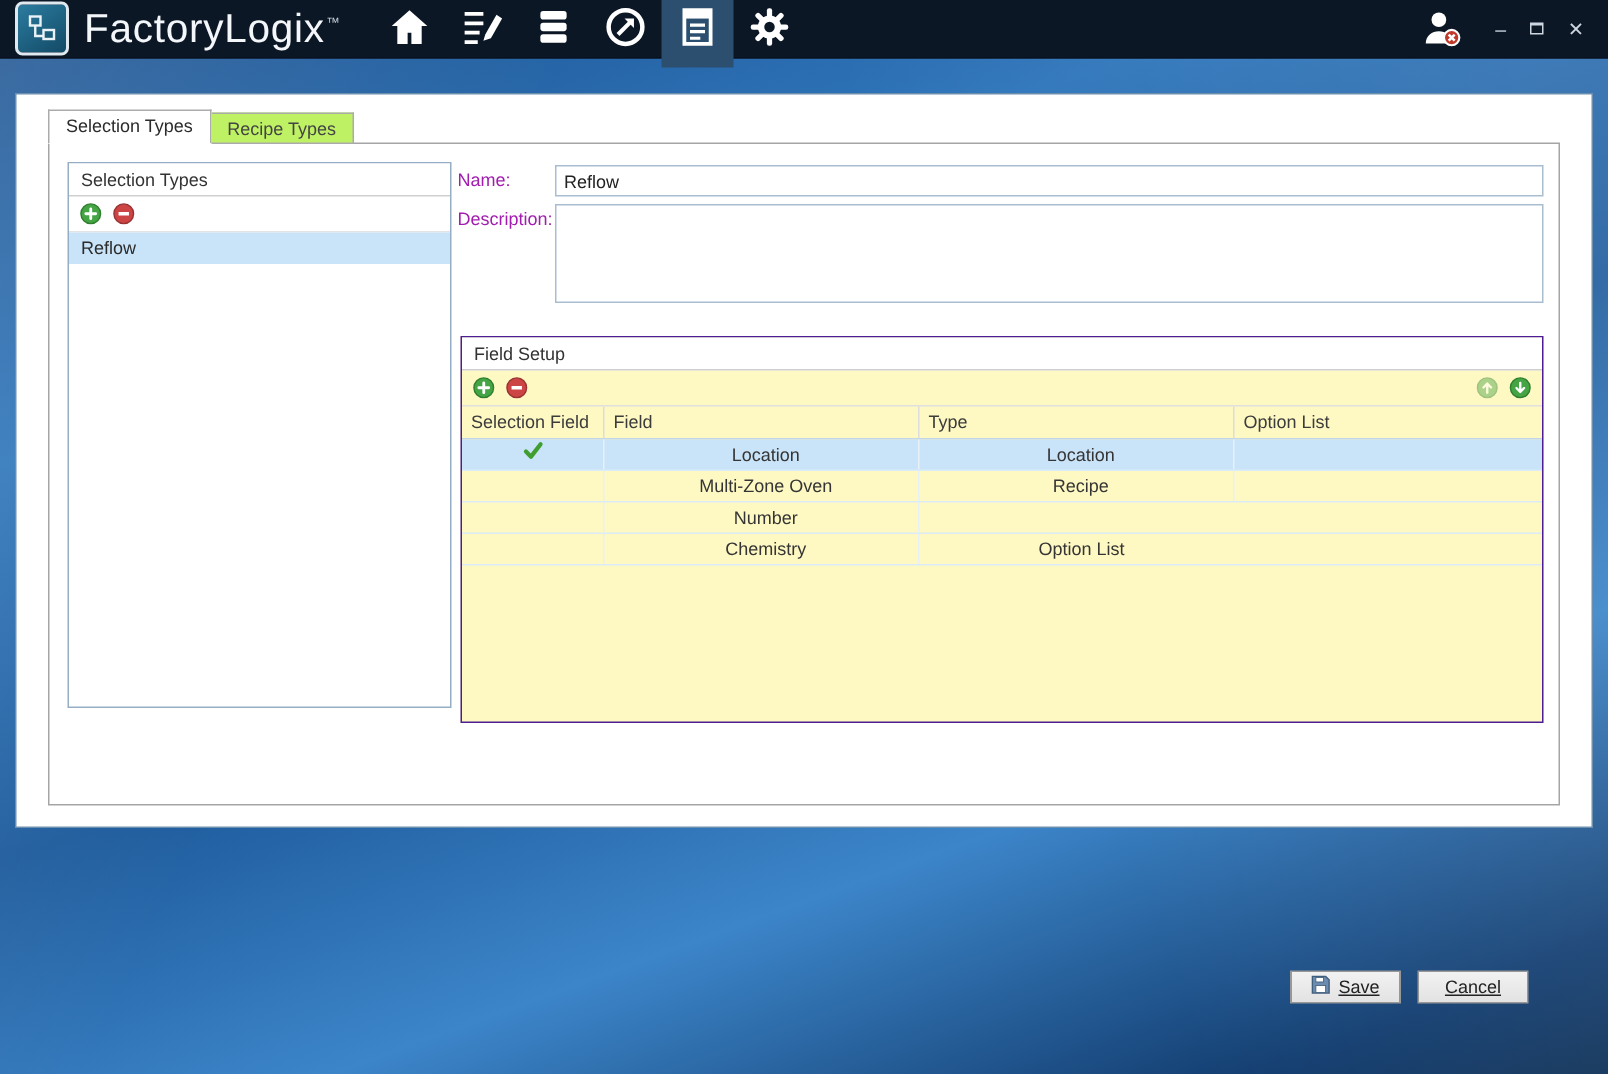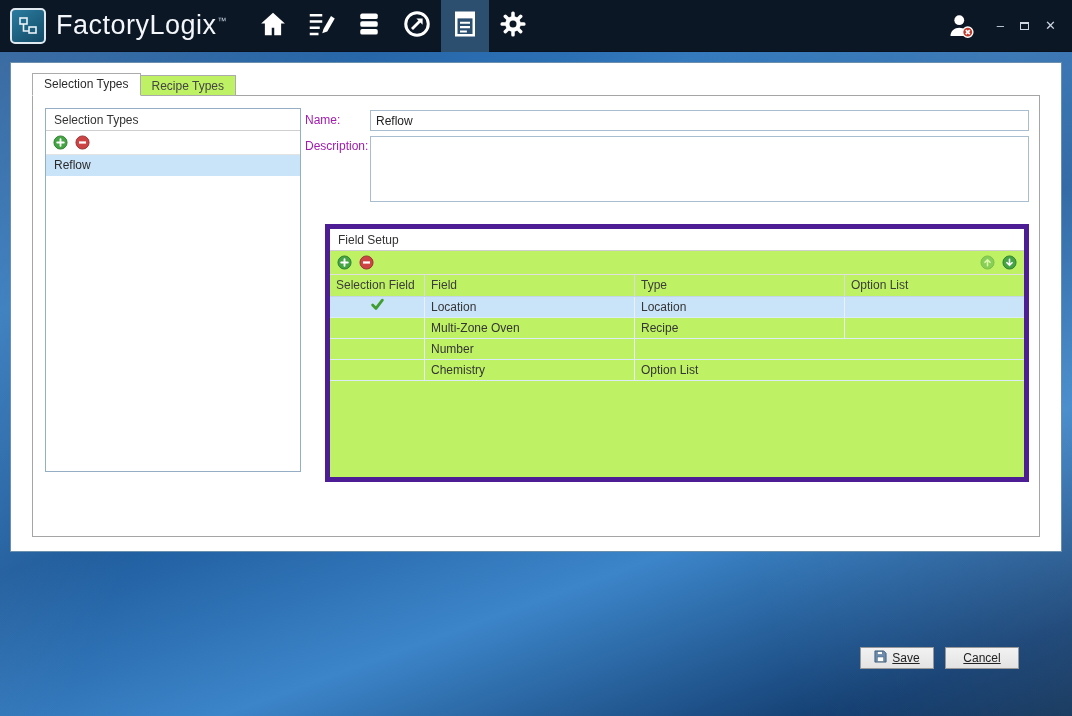--- a/index.html
+++ b/index.html
@@ -11,21 +11,21 @@
     font-size: 12px;
     color: #333;
     background:
       linear-gradient(115deg, rgba(255,255,255,0.14) 0%, rgba(255,255,255,0) 28%),
       linear-gradient(250deg, rgba(255,255,255,0.10) 5%, rgba(255,255,255,0) 40%),
       linear-gradient(160deg, #1a4f8c 0%, #2f76bb 28%, #1e5b9c 52%, #3c85c9 72%, #143f72 92%, #0e3158 100%);
   }
 
   
   .topbar {
-    position: absolute; top:0; left:0; right:0; height:52px;
+    position: absolute; top:0; left:0; right:0; height:39px;
     background:#0c1726; display:flex; align-items:center; color:#fff;
     border-bottom:1px solid #091220;
   }
   .logo-mark {
     width:36px; height:36px; margin-left:10px; border-radius:5px;
     background: linear-gradient(145deg,#2b7ca0,#134a66);
     border:2px solid #dfe9ef;
     display:flex; align-items:center; justify-content:center;
   }
   .brand { margin-left:10px; font-size:27px; letter-spacing:0.5px; color:#f4f7fa; white-space:nowrap; }
@@ -78,31 +78,31 @@
     border:1px solid #a9bdd1; padding:0 5px; font-family:inherit; font-size:12px; color:#222; outline:none;
   }
   .txt-area {
     position:absolute; left:337px; right:10px; top:40px; height:66px;
     border:1px solid #a9bdd1; resize:none; font-family:inherit; font-size:12px; padding:3px 5px; outline:none;
   }
 
   
   .field-setup {
     position:absolute; left:274px; right:10px; top:128px; bottom:54px;
-    border:5px solid #4c1d95; background:#bef264;margin-left:18px;
+    border:1px solid #4c1d95; background:#fef9c3;
   }
   .fs-toolbar { height:24px; display:flex; align-items:center; gap:7px; padding:0 7px; border-bottom:1px solid #e0e0e0; }
   .fs-toolbar .spacer { flex:1; }
   .grid-head, .grid-row { display:grid; grid-template-columns:95px 210px 210px 1fr; }
   .grid-head { height:22px; border-bottom:1px solid #c3d5e6; }
   .grid-head > div {
     padding-left:6px; line-height:21px; color:#3c3c3c; border-right:1px solid #dcdcdc;
   }
   .grid-head > div:last-child { border-right:none; }
-  .grid-row { height:21px; border-bottom:1px solid #dcebf8; cursor:pointer; }
+  .grid-row { height:21px; border-bottom:1px solid #dcebf8; cursor:pointer;text-align:center; }
   .grid-row > div { padding-left:6px; line-height:20px; color:#353535; border-right:1px solid #e8f0f8; overflow:hidden; white-space:nowrap; }
   .grid-row > div:last-child { border-right:none; }
   .grid-row .c-check { display:flex; align-items:center; justify-content:center; padding-left:0; }
   .grid-row.selected { background:#c9e3f8; }
 
   
   .btn {
     position:absolute; top:551px; width:74px; height:22px;
     background:linear-gradient(#f2f2f2,#e3e3e3); border:1px solid #989898;
     display:flex; align-items:center; justify-content:center; gap:5px;

